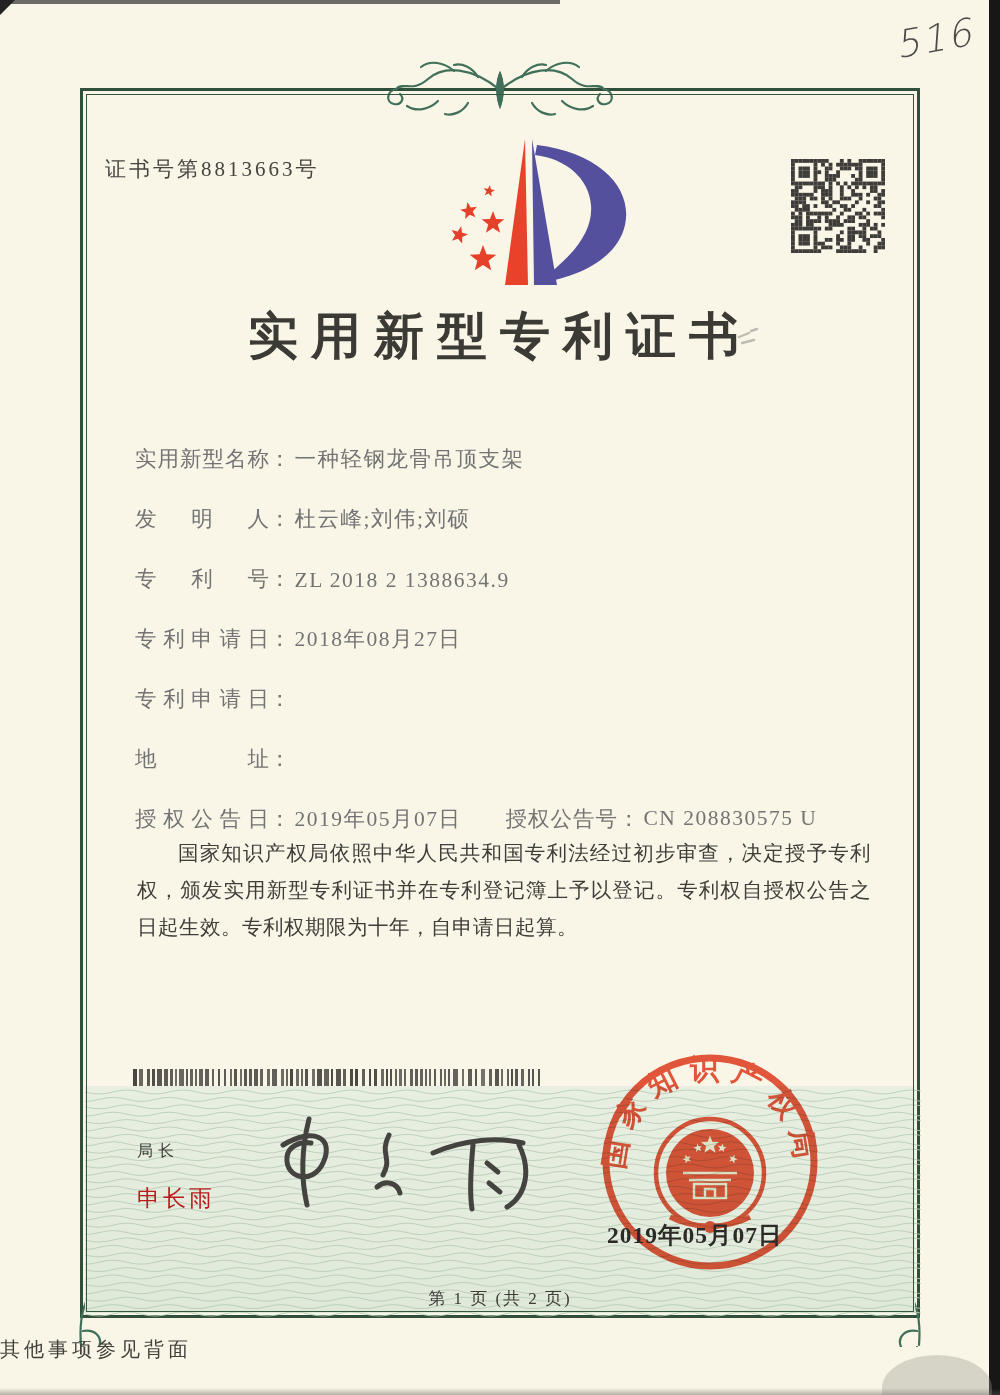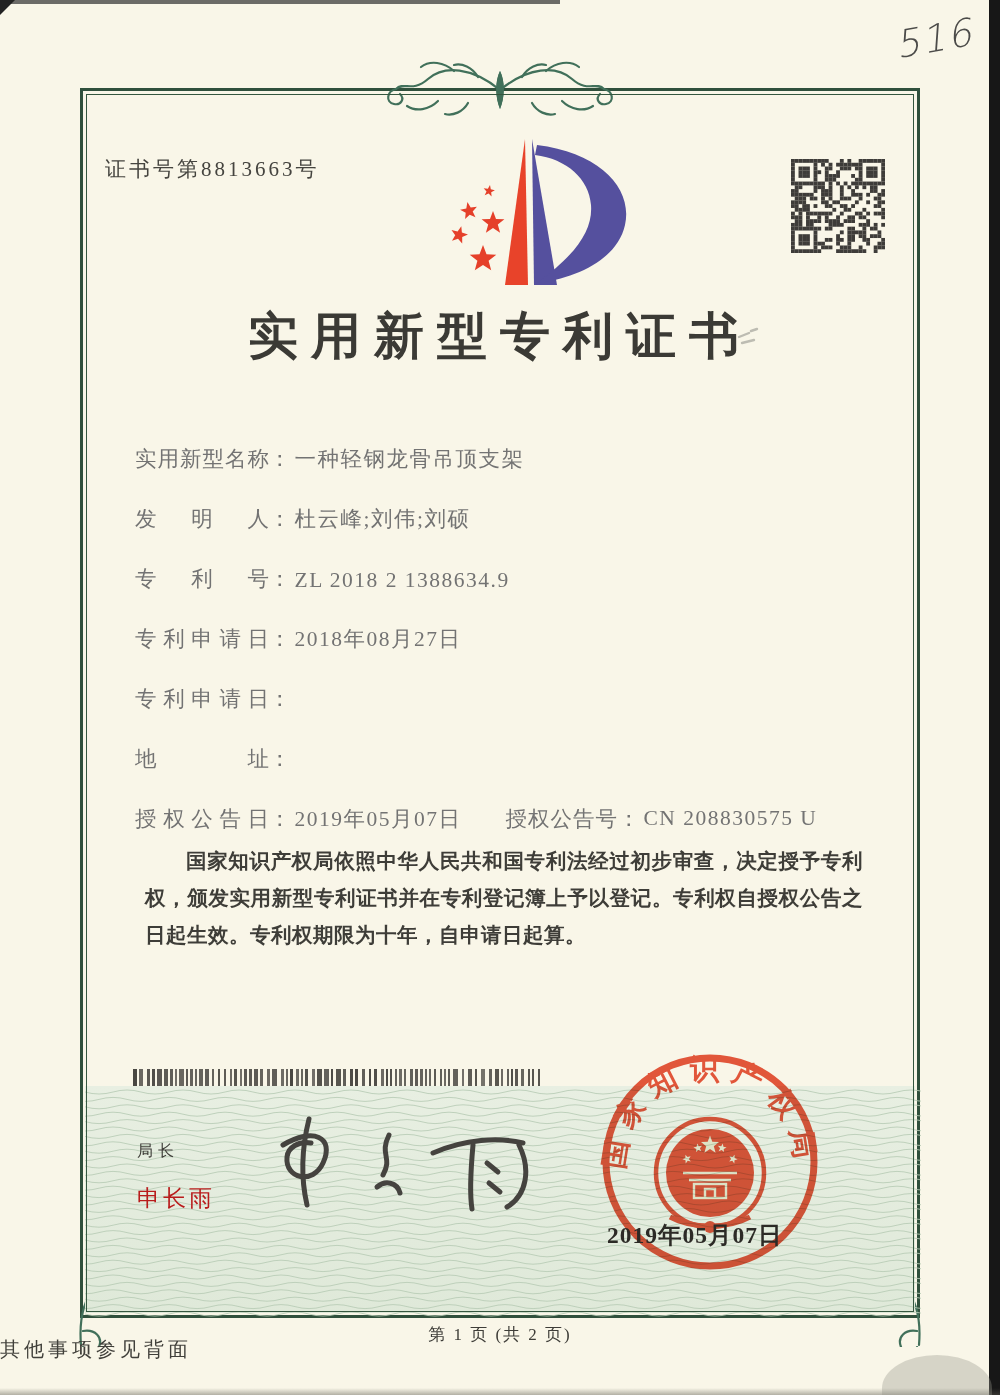--- a/index.html
+++ b/index.html
@@ -30,31 +30,31 @@
   .fields{position:absolute;left:52px;top:322px;right:36px;}
   .frow{height:60px;display:flex;align-items:flex-end;font-size:21.5px;color:#737373;}
   .flabel{width:134px;text-align:justify;text-align-last:justify;flex:none;}
   .fcolon{flex:none;margin-right:4px;}
   .fvalue{letter-spacing:1.5px;white-space:nowrap;}
   .grp2{display:flex;align-items:center;margin-left:44px;}
   .grp2 .flabel{width:auto;letter-spacing:1px;}
   
   .paras{position:absolute;left:50px;right:42px;top:740px;font-size:20.5px;line-height:1.8;
          text-align:justify;color:#3e3d38;}
-  .paras p{margin:12px;text-indent:2em;letter-spacing:.5px;font-weight:bold;}
+  .paras p{margin:4px;text-indent:2em;letter-spacing:.5px;}
   
   .barcode{position:absolute;left:50px;top:978px;width:412px;height:17px;}
   .band{position:absolute;left:2px;right:2px;bottom:2px;top:995px;background:linear-gradient(#e8efe2,#dfe9d9);}
   .band svg{position:absolute;inset:0;}
   .sig-title{position:absolute;left:54px;top:1050px;font-size:16px;letter-spacing:5px;color:#3c3b36;}
   .sig-name{position:absolute;left:54px;top:1092px;font-size:23px;letter-spacing:3px;color:#b91c1c;}
   .sig-strokes{position:absolute;left:178px;top:1014px;}
   .seal{position:absolute;left:508px;top:952px;mix-blend-mode:multiply;}
   .seal-date{position:absolute;left:524px;top:1128px;font-size:23.5px;letter-spacing:1px;color:#2c2a26;font-weight:bold;}
-  .pageno{position:absolute;left:0;right:0;top:1232px;text-align:center;font-size:17px;letter-spacing:2px;color:#3e3d38;}
+  .pageno{position:absolute;left:0;right:0;top:1196px;text-align:center;font-size:17px;letter-spacing:2px;color:#3e3d38;}
   .backnote{position:absolute;left:0;right:0;top:1336px;text-align:left;font-size:20px;letter-spacing:4px;color:#403f3a;}
   .green-stroke{stroke:#41705a;fill:none;stroke-width:2.2;stroke-linecap:round;}
 </style>
 </head>
 <body>
 
 <div class="page">
 
   <div class="scan-right"></div>
   <div class="scan-top"></div>

